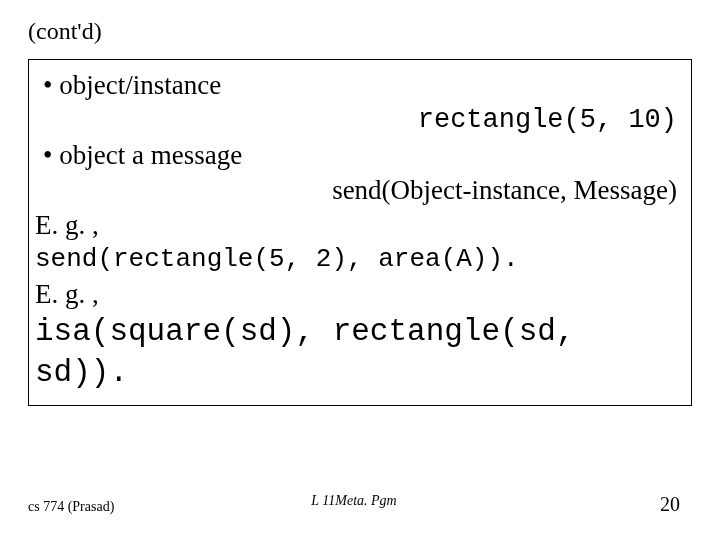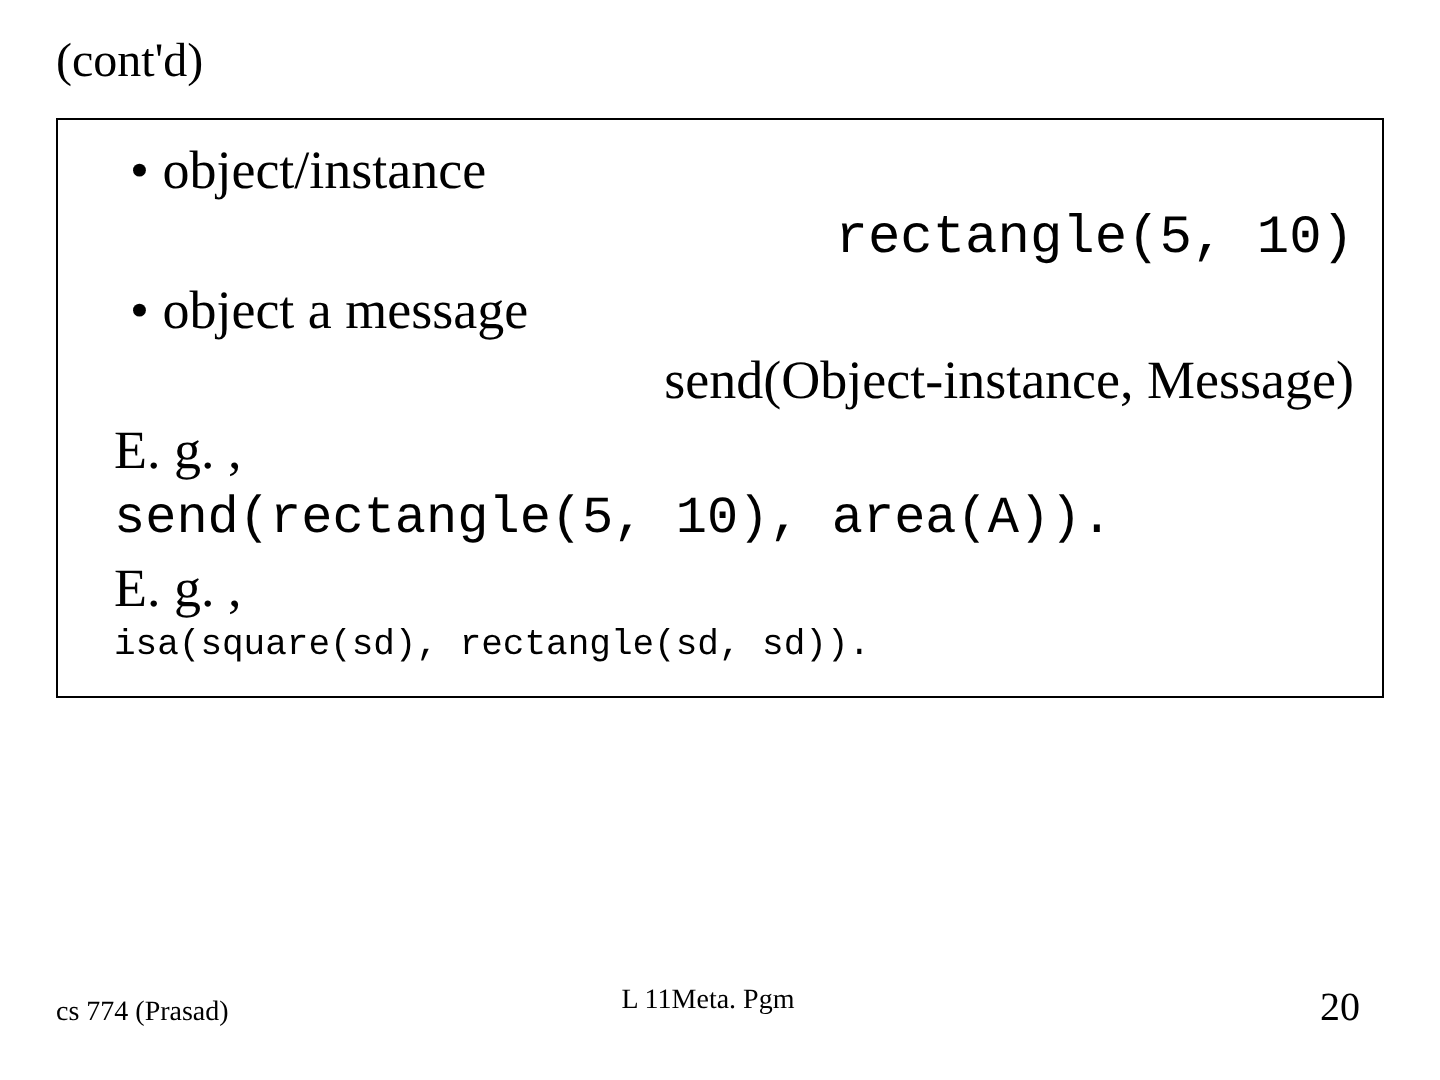--- a/index.html
+++ b/index.html
@@ -11,21 +11,21 @@
     color: #000;
     position: relative;
     padding: 18px 28px 0 28px;
   }
   .title {
     font-size: 24px;
     margin-bottom: 14px;
   }
   .content-box {
     border: 1px solid #000;
-    padding: 8px 14px 12px 28px;
+    padding: 8px 14px 12px 6px;
     font-size: 27px;
     line-height: 1.3;
   }
   .bullet-line {
     margin-left: 8px;
   }
   .indent-mono {
     font-family: "Courier New", Courier, monospace;
     text-align: right;
     padding-left: 150px;
@@ -33,49 +33,49 @@
   .indent-serif {
     text-align: right;
     padding-left: 120px;
   }
   .mono {
     font-family: "Courier New", Courier, monospace;
     font-size: 26px;
   }
   .mono-smaller {
     font-family: "Courier New", Courier, monospace;
-    font-size: 18px;
+    font-size: 31px;
   }
   .footer {
     position: absolute;
     left: 0;
     right: 12px;
     bottom: 24px;
     display: flex;
     justify-content: space-between;
     align-items: baseline;
     padding: 0 28px;
     font-size: 14px;
   }
   .footer .left { }
-  .footer .center { position: absolute; left: 50%; transform: translateX(-50%); }
+  .footer .center { position: absolute; left: 50%; transform: translateX(-50%); font-style: italic; }
   .footer .right { font-size: 20px; }
 </style>
 </head>
 <body>
 
 <div class="title">(cont'd)</div>
 
 <div class="content-box">
   <div class="bullet-line">• object/instance</div>
   <div class="indent-mono">rectangle(5, 10)</div>
   <div class="bullet-line">• object a message</div>
   <div class="indent-serif">send(Object-instance, Message)</div>
   <div>E. g. ,</div>
-  <div class="mono">send(rectangle(5, 10), area(A)).</div>
+  <div class="mono">send(rectangle(5, 2), area(A)).</div>
   <div>E. g. ,</div>
   <div class="mono-smaller">isa(square(sd), rectangle(sd, sd)).</div>
 </div>
 
 <div class="footer">
   <span class="left">cs 774 (Prasad)</span>
   <span class="center">L 11Meta. Pgm</span>
   <span class="right">20</span>
 </div>
 

